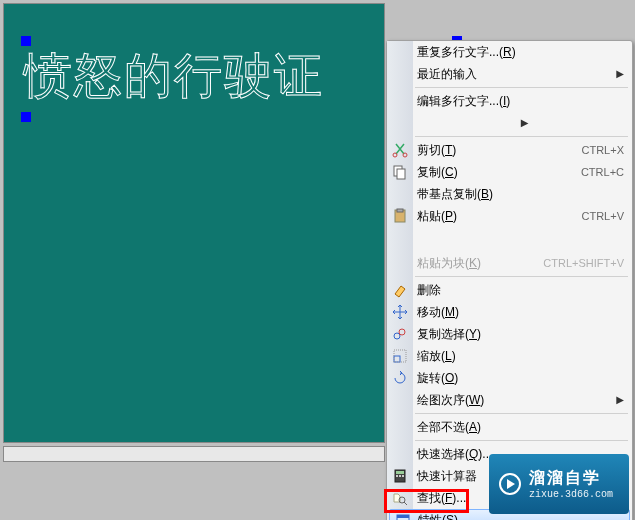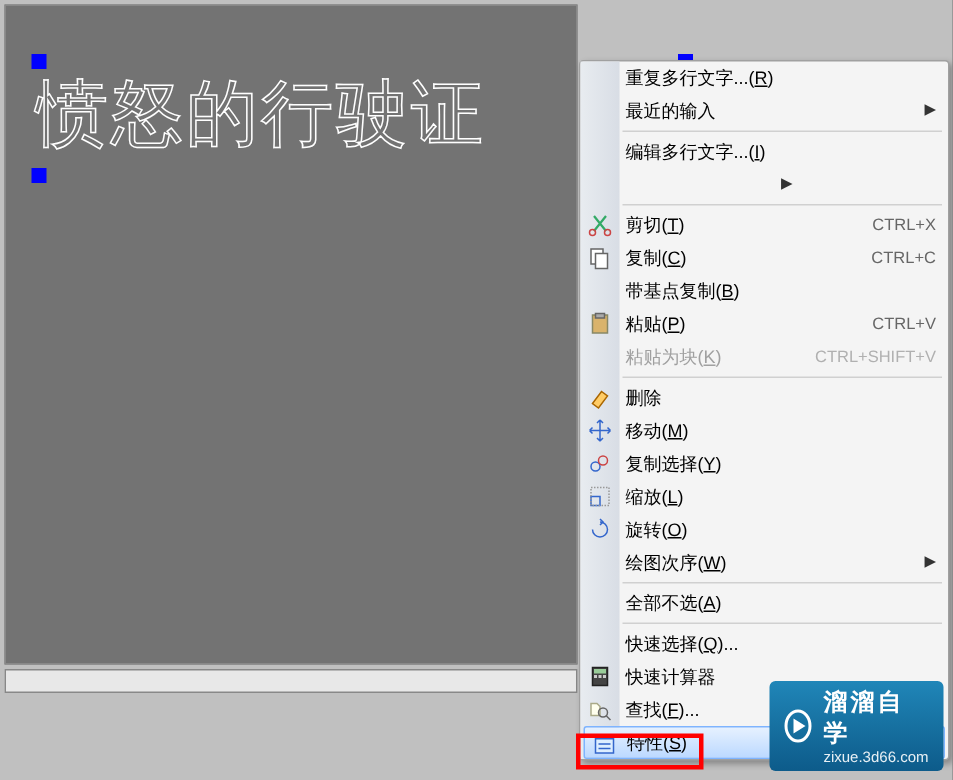--- a/index.html
+++ b/index.html
@@ -13,21 +13,21 @@
     font-size: 12px;
     overflow: hidden;
     position: relative;
   }
   .canvas-area {
     position: absolute;
     left: 3px;
     top: 3px;
     width: 382px;
     height: 440px;
-    background: #737373;
+    background: #0f766e;
     border: 1px solid #888;
   }
   .mtext {
     position: absolute;
     left: 20px;
     top: 40px;
     font-size: 48px;
     color: #fff;
     font-family: "KaiTi", "STKaiti", serif;
     letter-spacing: 2px;
@@ -73,21 +73,21 @@
     padding-left: 30px;
     padding-right: 8px;
     cursor: default;
     display: flex;
     align-items: center;
     justify-content: center;
   }
   .menu-item .label { flex: 1; white-space: nowrap; }
   .menu-item .shortcut { color: #666; font-size: 11px; }
   .menu-item .arrow { color: #333; font-size: 10px; margin-left: 8px; }
-  .menu-item.disabled { color: #a0a0a0; }
+  .menu-item.disabled { color: #a0a0a0; margin-top: 25px; }
   .menu-item.disabled .shortcut { color: #b0b0b0; }
   .menu-item.highlighted {
     background: linear-gradient(to bottom, #e6f1ff, #bcd9ff);
     border: 1px solid #7eb4ff;
     border-radius: 2px;
     margin: 0 2px;
     padding-left: 28px;
   }
   .menu-sep {
     height: 1px;
@@ -107,29 +107,29 @@
   .mnemonic { text-decoration: underline; }
   .highlight-box {
     position: absolute;
     border: 3px solid #ff0000;
     pointer-events: none;
   }
   .watermark {
     position: absolute;
     right: 6px;
     bottom: 6px;
-    width: 116px;
+    width: 140px;
     height: 60px;
     background: linear-gradient(to bottom, #2086b8, #0d5b8a);
     border-radius: 4px;
     color: #fff;
     display: flex;
     align-items: center;
     padding: 0 10px;
-    font-family: Liberation Sans, sans-serif;
+    font-family: Liberation Mono, monospace;
   }
   .watermark .play {
     width: 22px;
     height: 22px;
     border: 2px solid #fff;
     border-radius: 50%;
     margin-right: 8px;
     display: flex;
     align-items: center;
     justify-content: center;

